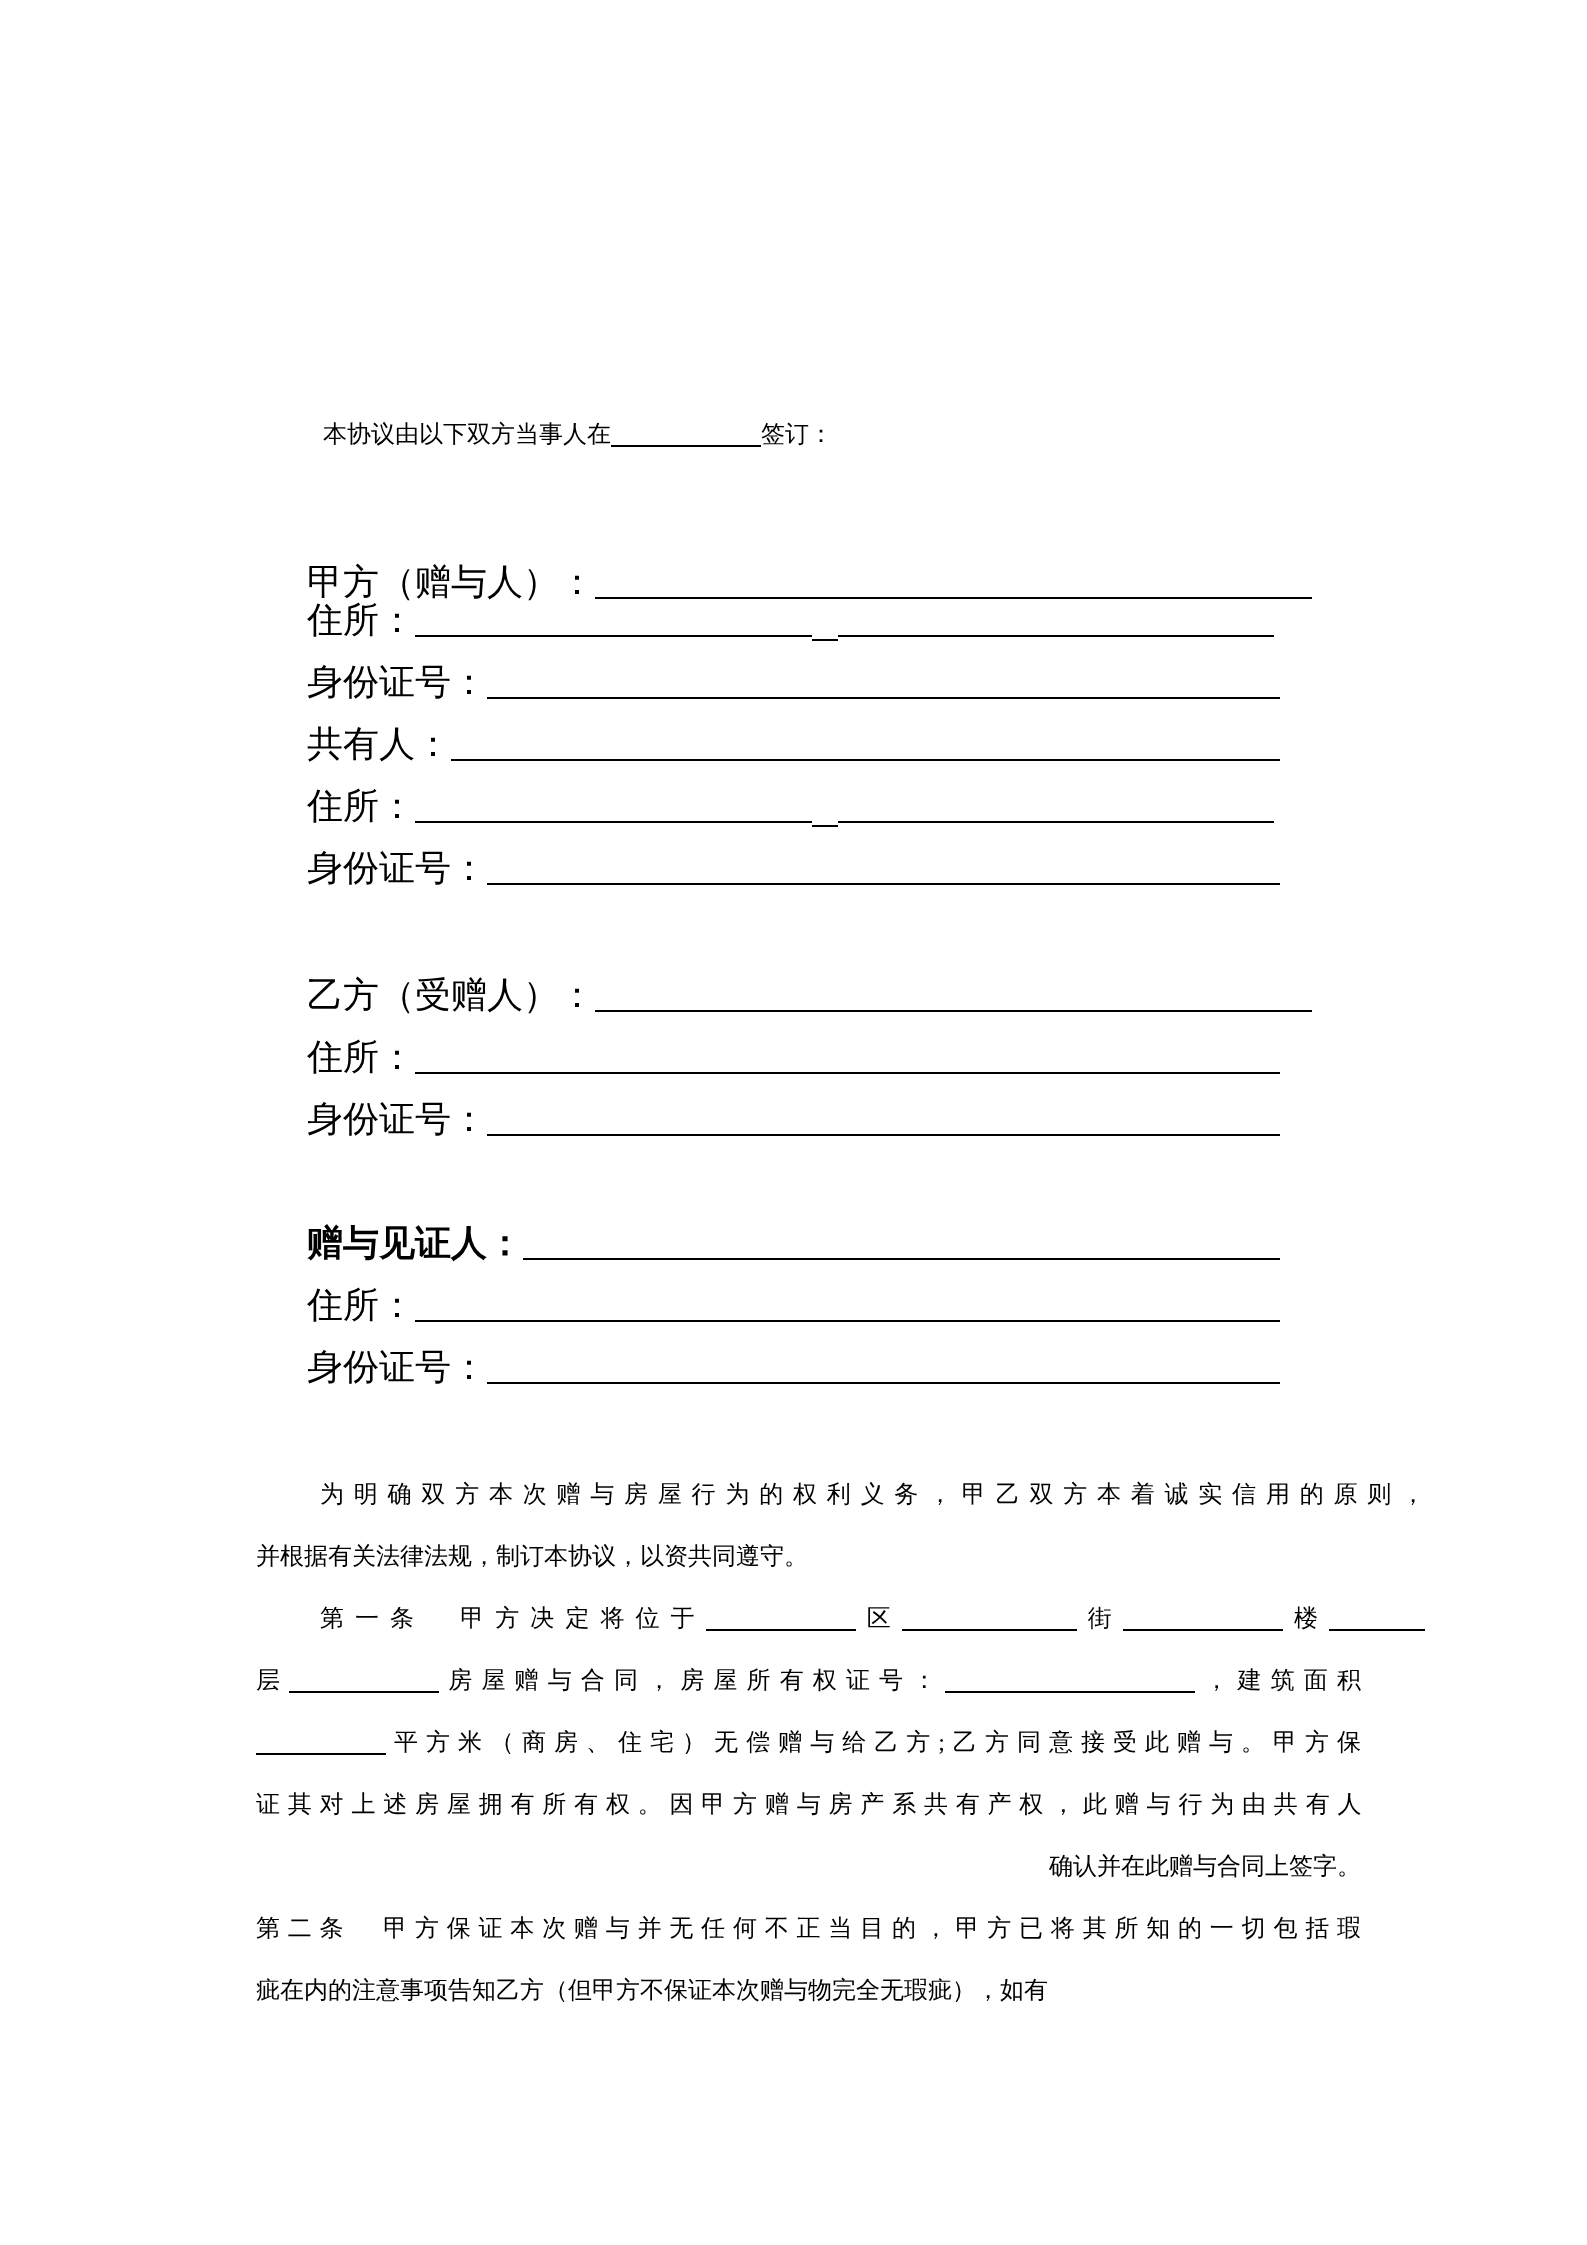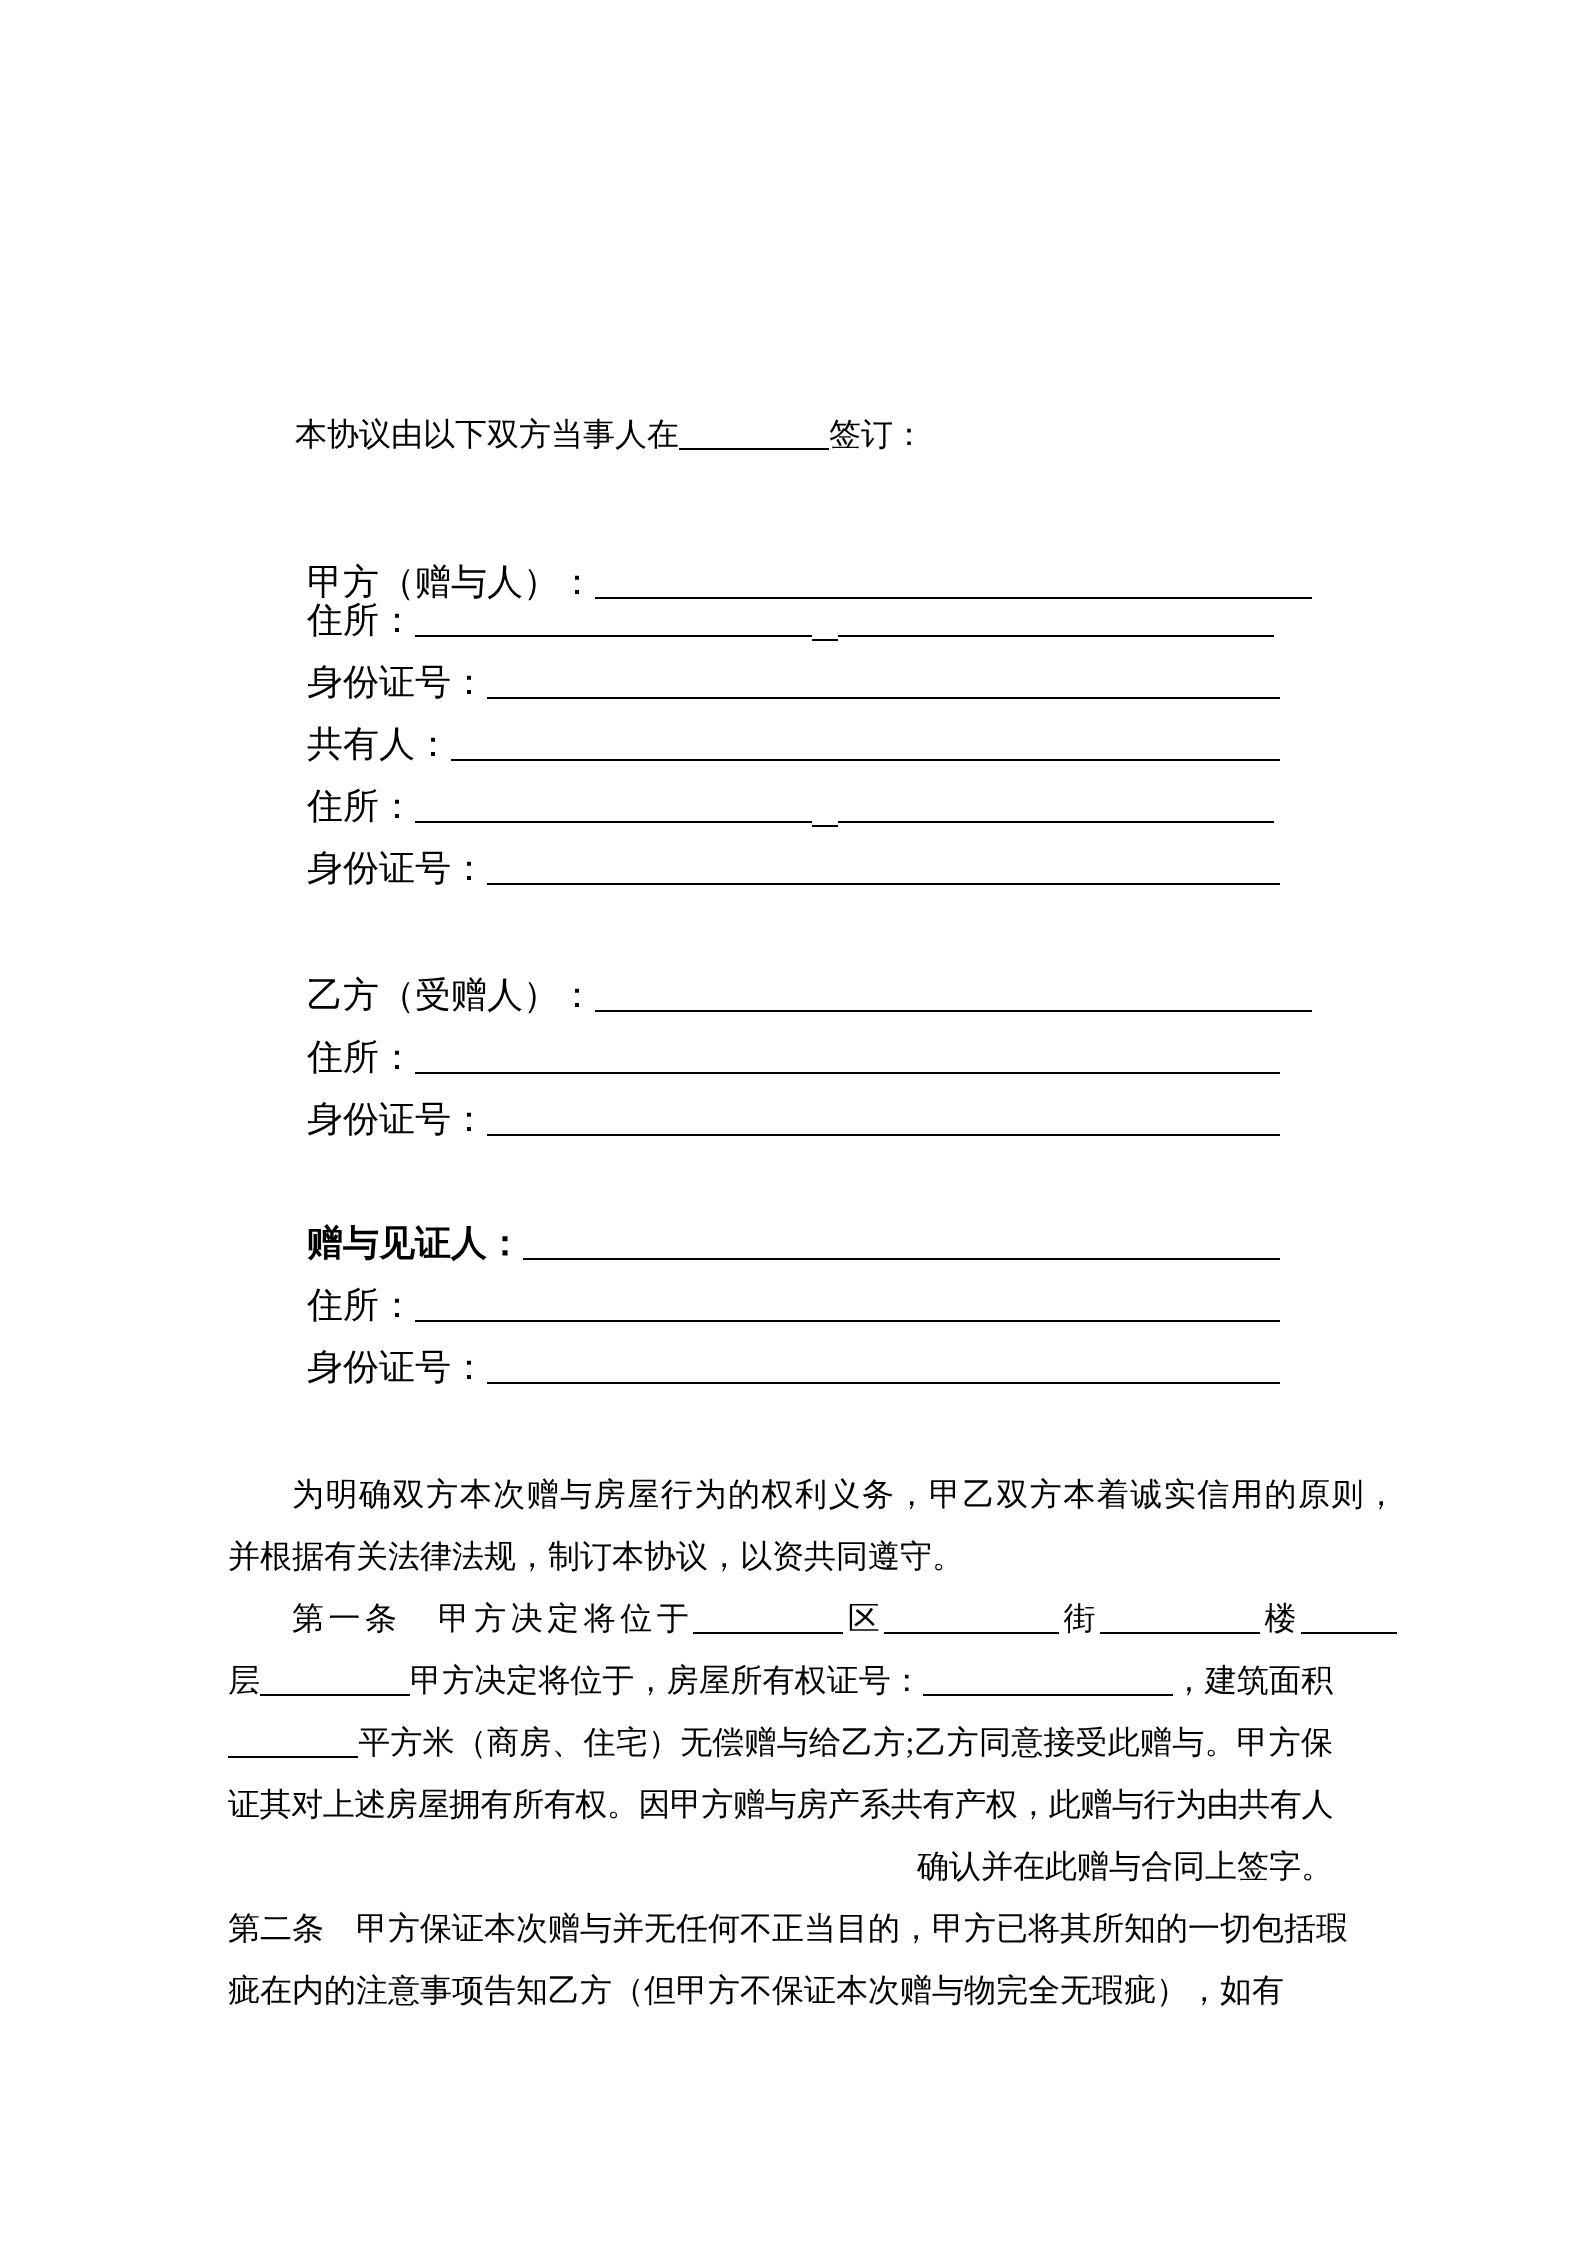--- a/index.html
+++ b/index.html
@@ -10,22 +10,22 @@
     font-family:"Liberation Serif","DejaVu Serif",serif;
     color:#000;
     overflow:hidden;
   }
   .doc-title{
     position:absolute;left:240px;width:1105px;top:264px;
     line-height:62px;font-size:40px;font-weight:bold;
     text-align:center;white-space:nowrap;
   }
   .line{
-    position:absolute;left:228px;width:1105px;
-    line-height:62px;font-size:32px;white-space:nowrap;
+    position:absolute;left:256px;width:1105px;
+    line-height:62px;font-size:24px;white-space:nowrap;
   }
   .indent{padding-left:64px;}
   .just{text-align:justify;text-align-last:justify;}
   .tight{letter-spacing:-0.45px;}
   .prow{
     position:absolute;left:307px;
     line-height:62px;font-size:36px;white-space:nowrap;
   }
   
   .bl{
@@ -94,21 +94,21 @@
 
   <div>
     <div class="line just indent" style="top:1463px;">为明确双方本次赠与房屋行为的权利义务，甲乙双方本着诚实信用的原则，</div>
     <div class="line" style="top:1525px;">并根据有关法律法规，制订本协议，以资共同遵守。</div>
 
     <div class="line just indent" style="top:1587px;">
       <span>第一条　甲方决定将位于</span><span class="bl" style="width:150px;"></span><span>区</span><span class="bl" style="width:175px;"></span><span>街</span><span class="bl" style="width:160px;"></span><span>楼</span><span class="bl" style="width:96px;"></span>
     </div>
 
     <div class="line just" style="top:1649px;">
-      <span>层</span><span class="bl" style="width:150px;"></span><span>甲方决定将位于，房屋所有权证号：</span><span class="bl" style="width:250px;"></span><span>，建筑面积</span>
+      <span>层</span><span class="bl" style="width:150px;"></span><span>房屋赠与合同，房屋所有权证号：</span><span class="bl" style="width:250px;"></span><span>，建筑面积</span>
     </div>
 
     <div class="line just" style="top:1711px;">
       <span class="bl" style="width:130px;"></span><span>平方米（商房、住宅）无偿赠与给乙方;乙方同意接受此赠与。甲方保</span>
     </div>
 
     <div class="line just tight" style="top:1773px;">证其对上述房屋拥有所有权。因甲方赠与房产系共有产权，此赠与行为由共有人</div>
     <div class="line" style="top:1835px;text-align:right;">确认并在此赠与合同上签字。</div>
 
     <div class="line just" style="top:1897px;">第二条　甲方保证本次赠与并无任何不正当目的，甲方已将其所知的一切包括瑕</div>

